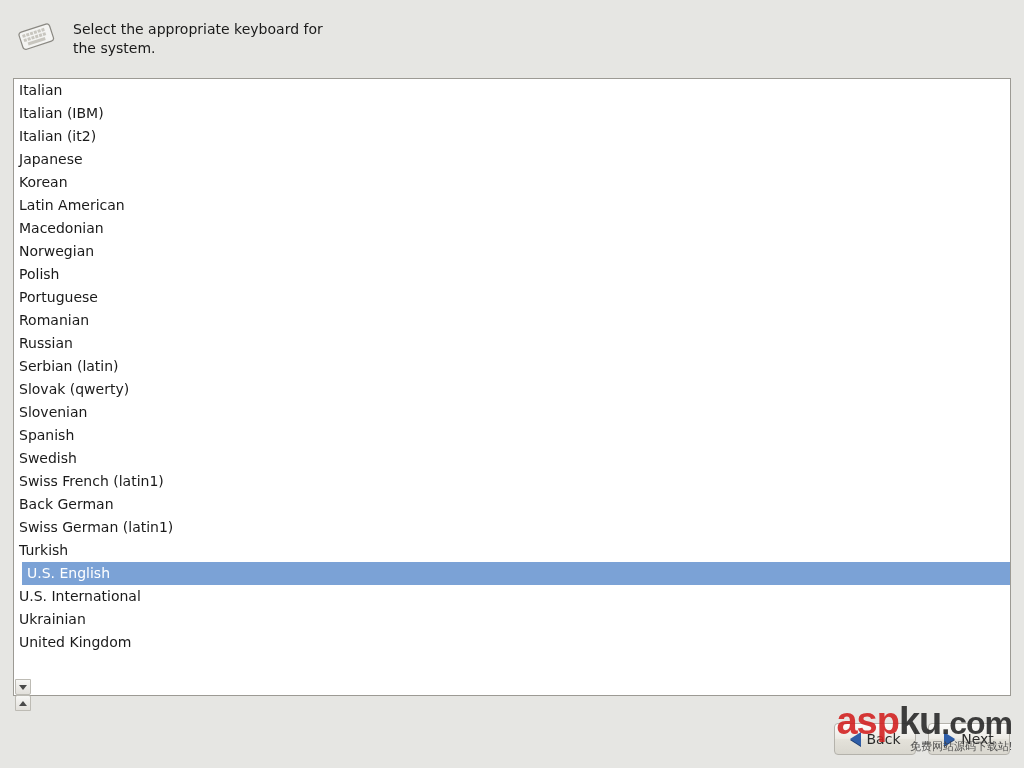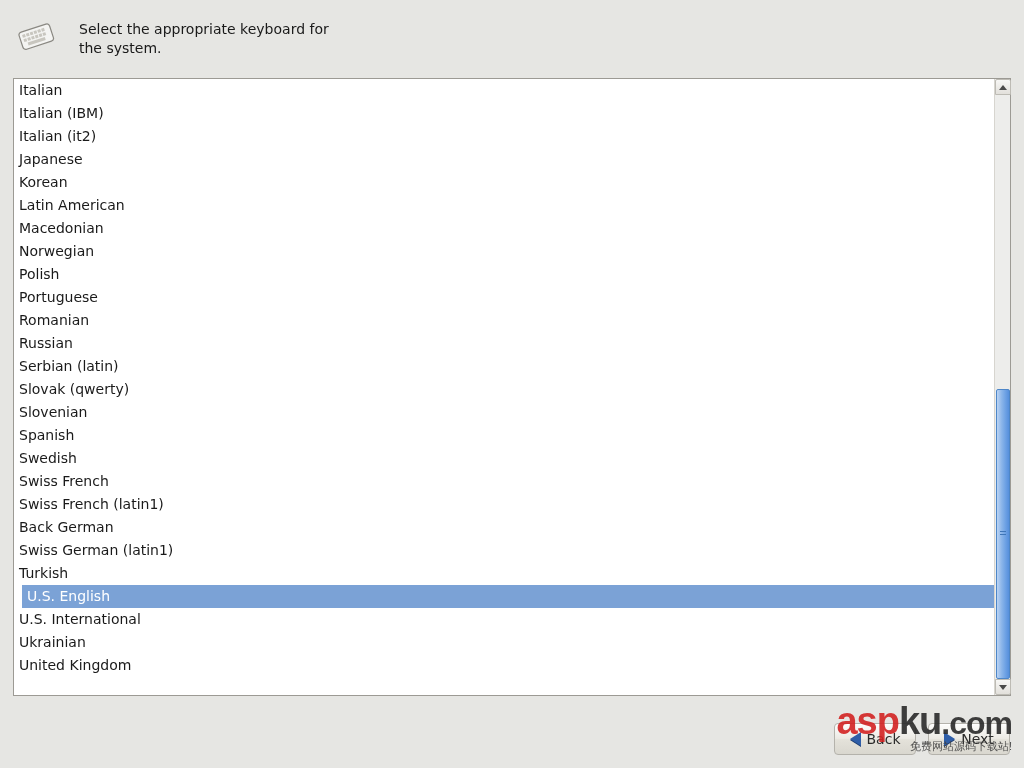--- a/index.html
+++ b/index.html
@@ -11,21 +11,21 @@
     color: #1a1a1a;
   }
   .page {
     width: 1024px;
     height: 768px;
     position: relative;
   }
   .header {
     display: flex;
     align-items: flex-start;
-    gap: 24px;
+    gap: 18px;
     padding: 18px 0 0 15px;
     height: 70px;
   }
   .kbd-icon {
     width: 40px;
     height: 36px;
     position: relative;
     flex-shrink: 0;
   }
   .instruction {
@@ -36,20 +36,21 @@
   }
   .list-wrap {
     position: absolute;
     left: 13px;
     top: 78px;
     width: 998px;
     height: 618px;
     display: flex;
     border: 1px solid #9c9a94;
     background: #d946ef;
+    flex-direction: column;
   }
   .list {
     flex: 1 1 auto;
     overflow: hidden;
     background: #fff;
   }
   .list-item {
     height: 23px;
     line-height: 23px;
     padding: 0 5px;
@@ -204,21 +205,20 @@
         <div class="list-item"><span>Norwegian</span></div>
         <div class="list-item"><span>Polish</span></div>
         <div class="list-item"><span>Portuguese</span></div>
         <div class="list-item"><span>Romanian</span></div>
         <div class="list-item"><span>Russian</span></div>
         <div class="list-item"><span>Serbian (latin)</span></div>
         <div class="list-item"><span>Slovak (qwerty)</span></div>
         <div class="list-item"><span>Slovenian</span></div>
         <div class="list-item"><span>Spanish</span></div>
         <div class="list-item"><span>Swedish</span></div>
-        <div class="list-item"><span>Swiss French</span></div>
         <div class="list-item"><span>Swiss French (latin1)</span></div>
         <div class="list-item"><span>Back German</span></div>
         <div class="list-item"><span>Swiss German (latin1)</span></div>
         <div class="list-item"><span>Turkish</span></div>
         <div class="list-item selected"><span>U.S. English</span></div>
         <div class="list-item"><span>U.S. International</span></div>
         <div class="list-item"><span>Ukrainian</span></div>
         <div class="list-item"><span>United Kingdom</span></div>
       </div>
     <div class="scrollbar">

